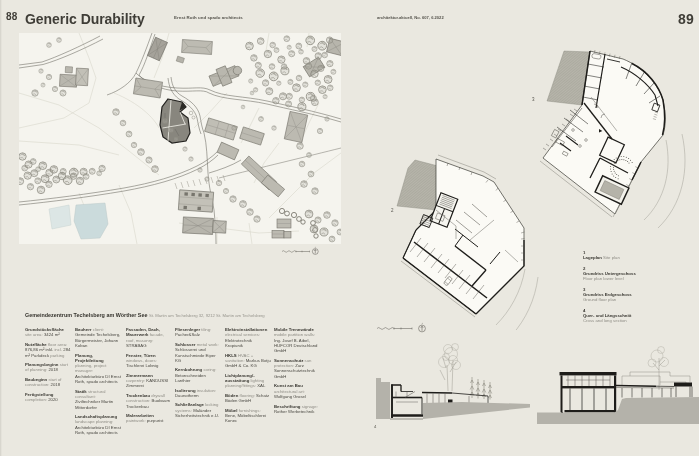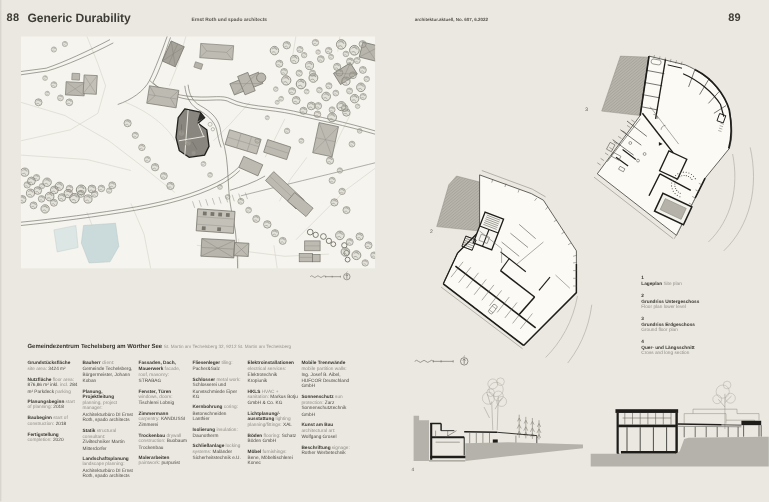--- a/index.html
+++ b/index.html
@@ -13,27 +13,27 @@
   .col{width:46px;}
   .col p{margin:0 0 4.2px 0;}
 </style>
 </head>
 <body>
 
 <div class="abs" style="left:0;top:0;width:2px;height:456px;background:linear-gradient(90deg,#d2d0c8,#eae8e0);"></div>
 
 <div class="abs dk" style="left:6px;top:10.5px;font-size:10px;letter-spacing:.2px;">88</div>
 
-<div class="abs dk" style="left:25px;top:10.8px;font-size:11px;letter-spacing:-.05px;">Generic Durability</div>
+<div class="abs dk" style="left:25px;top:10.8px;font-size:14px;letter-spacing:-.05px;">Generic Durability</div>
 
 <div class="abs" style="left:174px;top:14.8px;font-size:4.4px;font-weight:bold;letter-spacing:.03px;color:#55534c;">Ernst Roth und spado architects</div>
 
 <div class="abs" style="left:377px;top:14.8px;font-size:4.1px;font-weight:bold;letter-spacing:0;color:#55534c;">architektur.aktuell, No. 607, 6.2022</div>
 
-<div class="abs dk" style="left:662px;top:10.5px;font-size:10px;letter-spacing:.2px;">89</div>
+<div class="abs dk" style="left:678px;top:10.5px;font-size:14px;letter-spacing:.2px;">89</div>
 
 <svg id="map" class="abs" style="left:19px;top:33px;" width="322" height="224" viewBox="0 0 322 224">
   <defs>
     <g id="tr">
       <circle r="3.4" fill="#bab8ae" fill-opacity=".3" stroke="#87857b" stroke-width=".65"></circle>
       <path d="M-2,-1.2 a2.1,2.1 0 0 1 3.6,.5 M-2.1,1.3 a2.3,2.3 0 0 1 3.2,.9 M-.5,-2.4 a1.8,1.8 0 0 1 2.4,1.8" stroke="#8b897f" stroke-width=".45" fill="none"></path>
     </g>
     <pattern id="hatch" width="2.2" height="2.2" patternTransform="rotate(45)" patternUnits="userSpaceOnUse">
       <rect width="2.2" height="2.2" fill="#b3b1a7"></rect>
         <line x1="0" y1="0" x2="0" y2="2.2" stroke="#94928a" stroke-width="1"></line>

